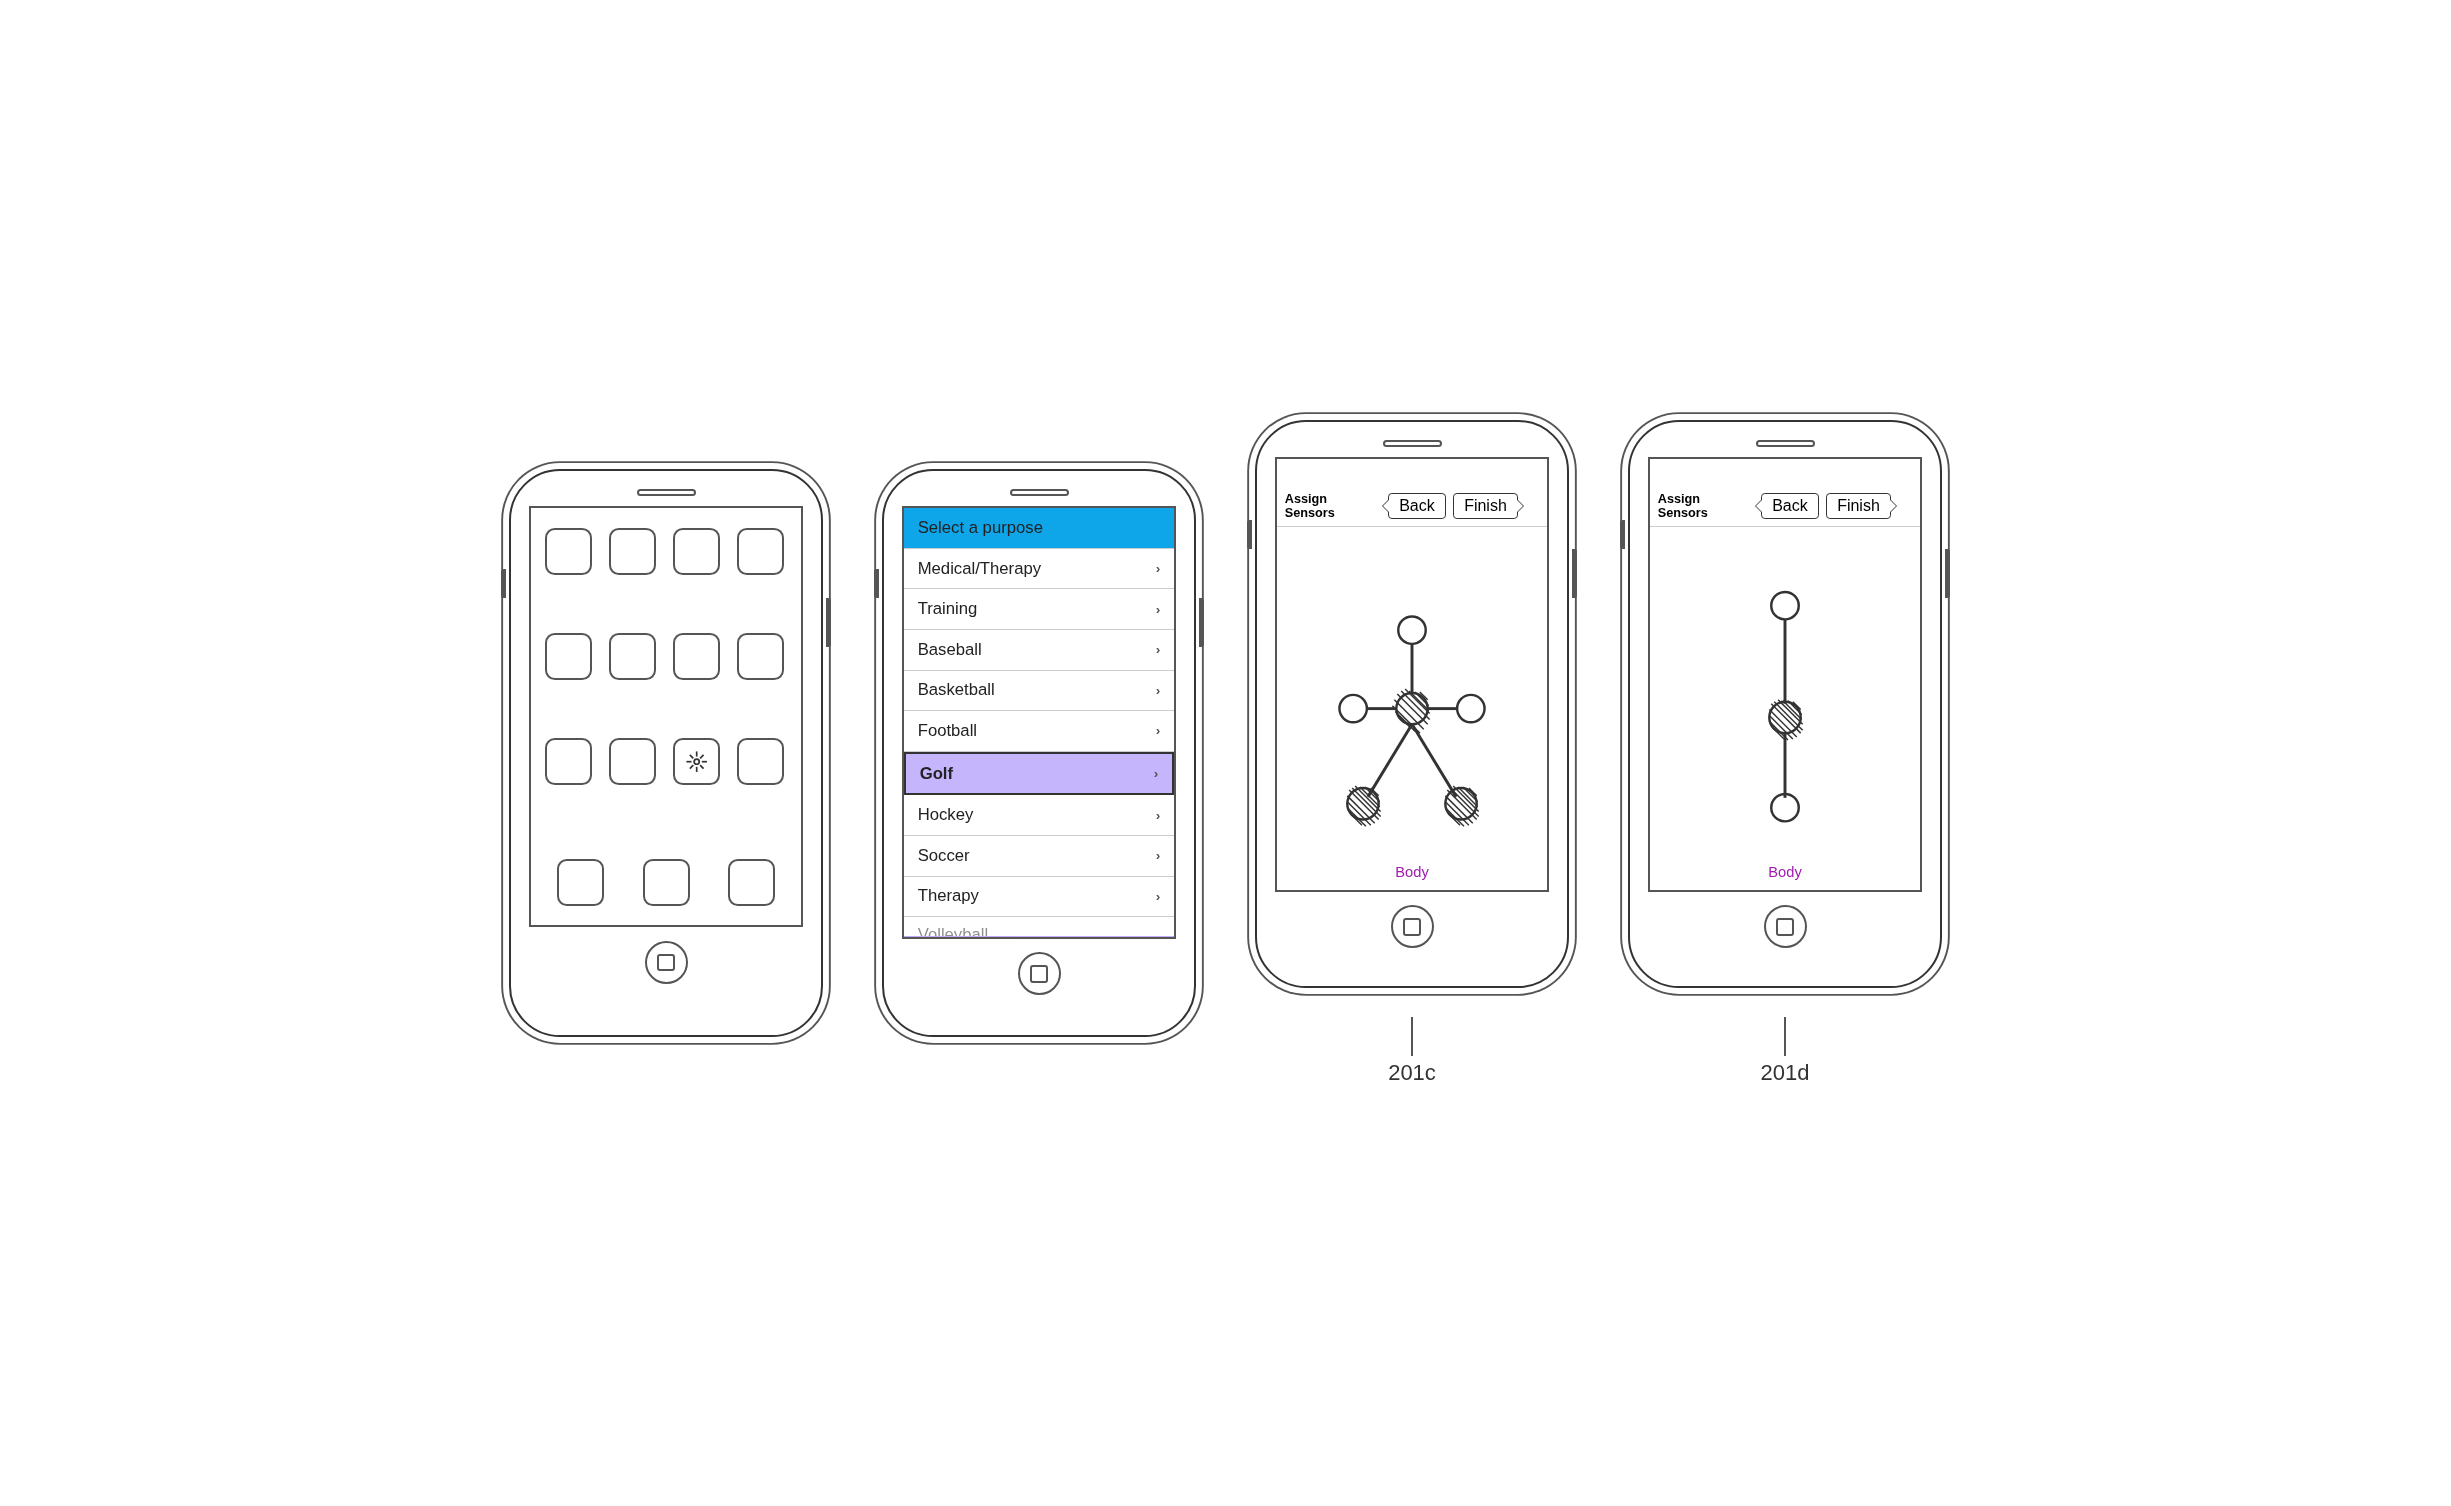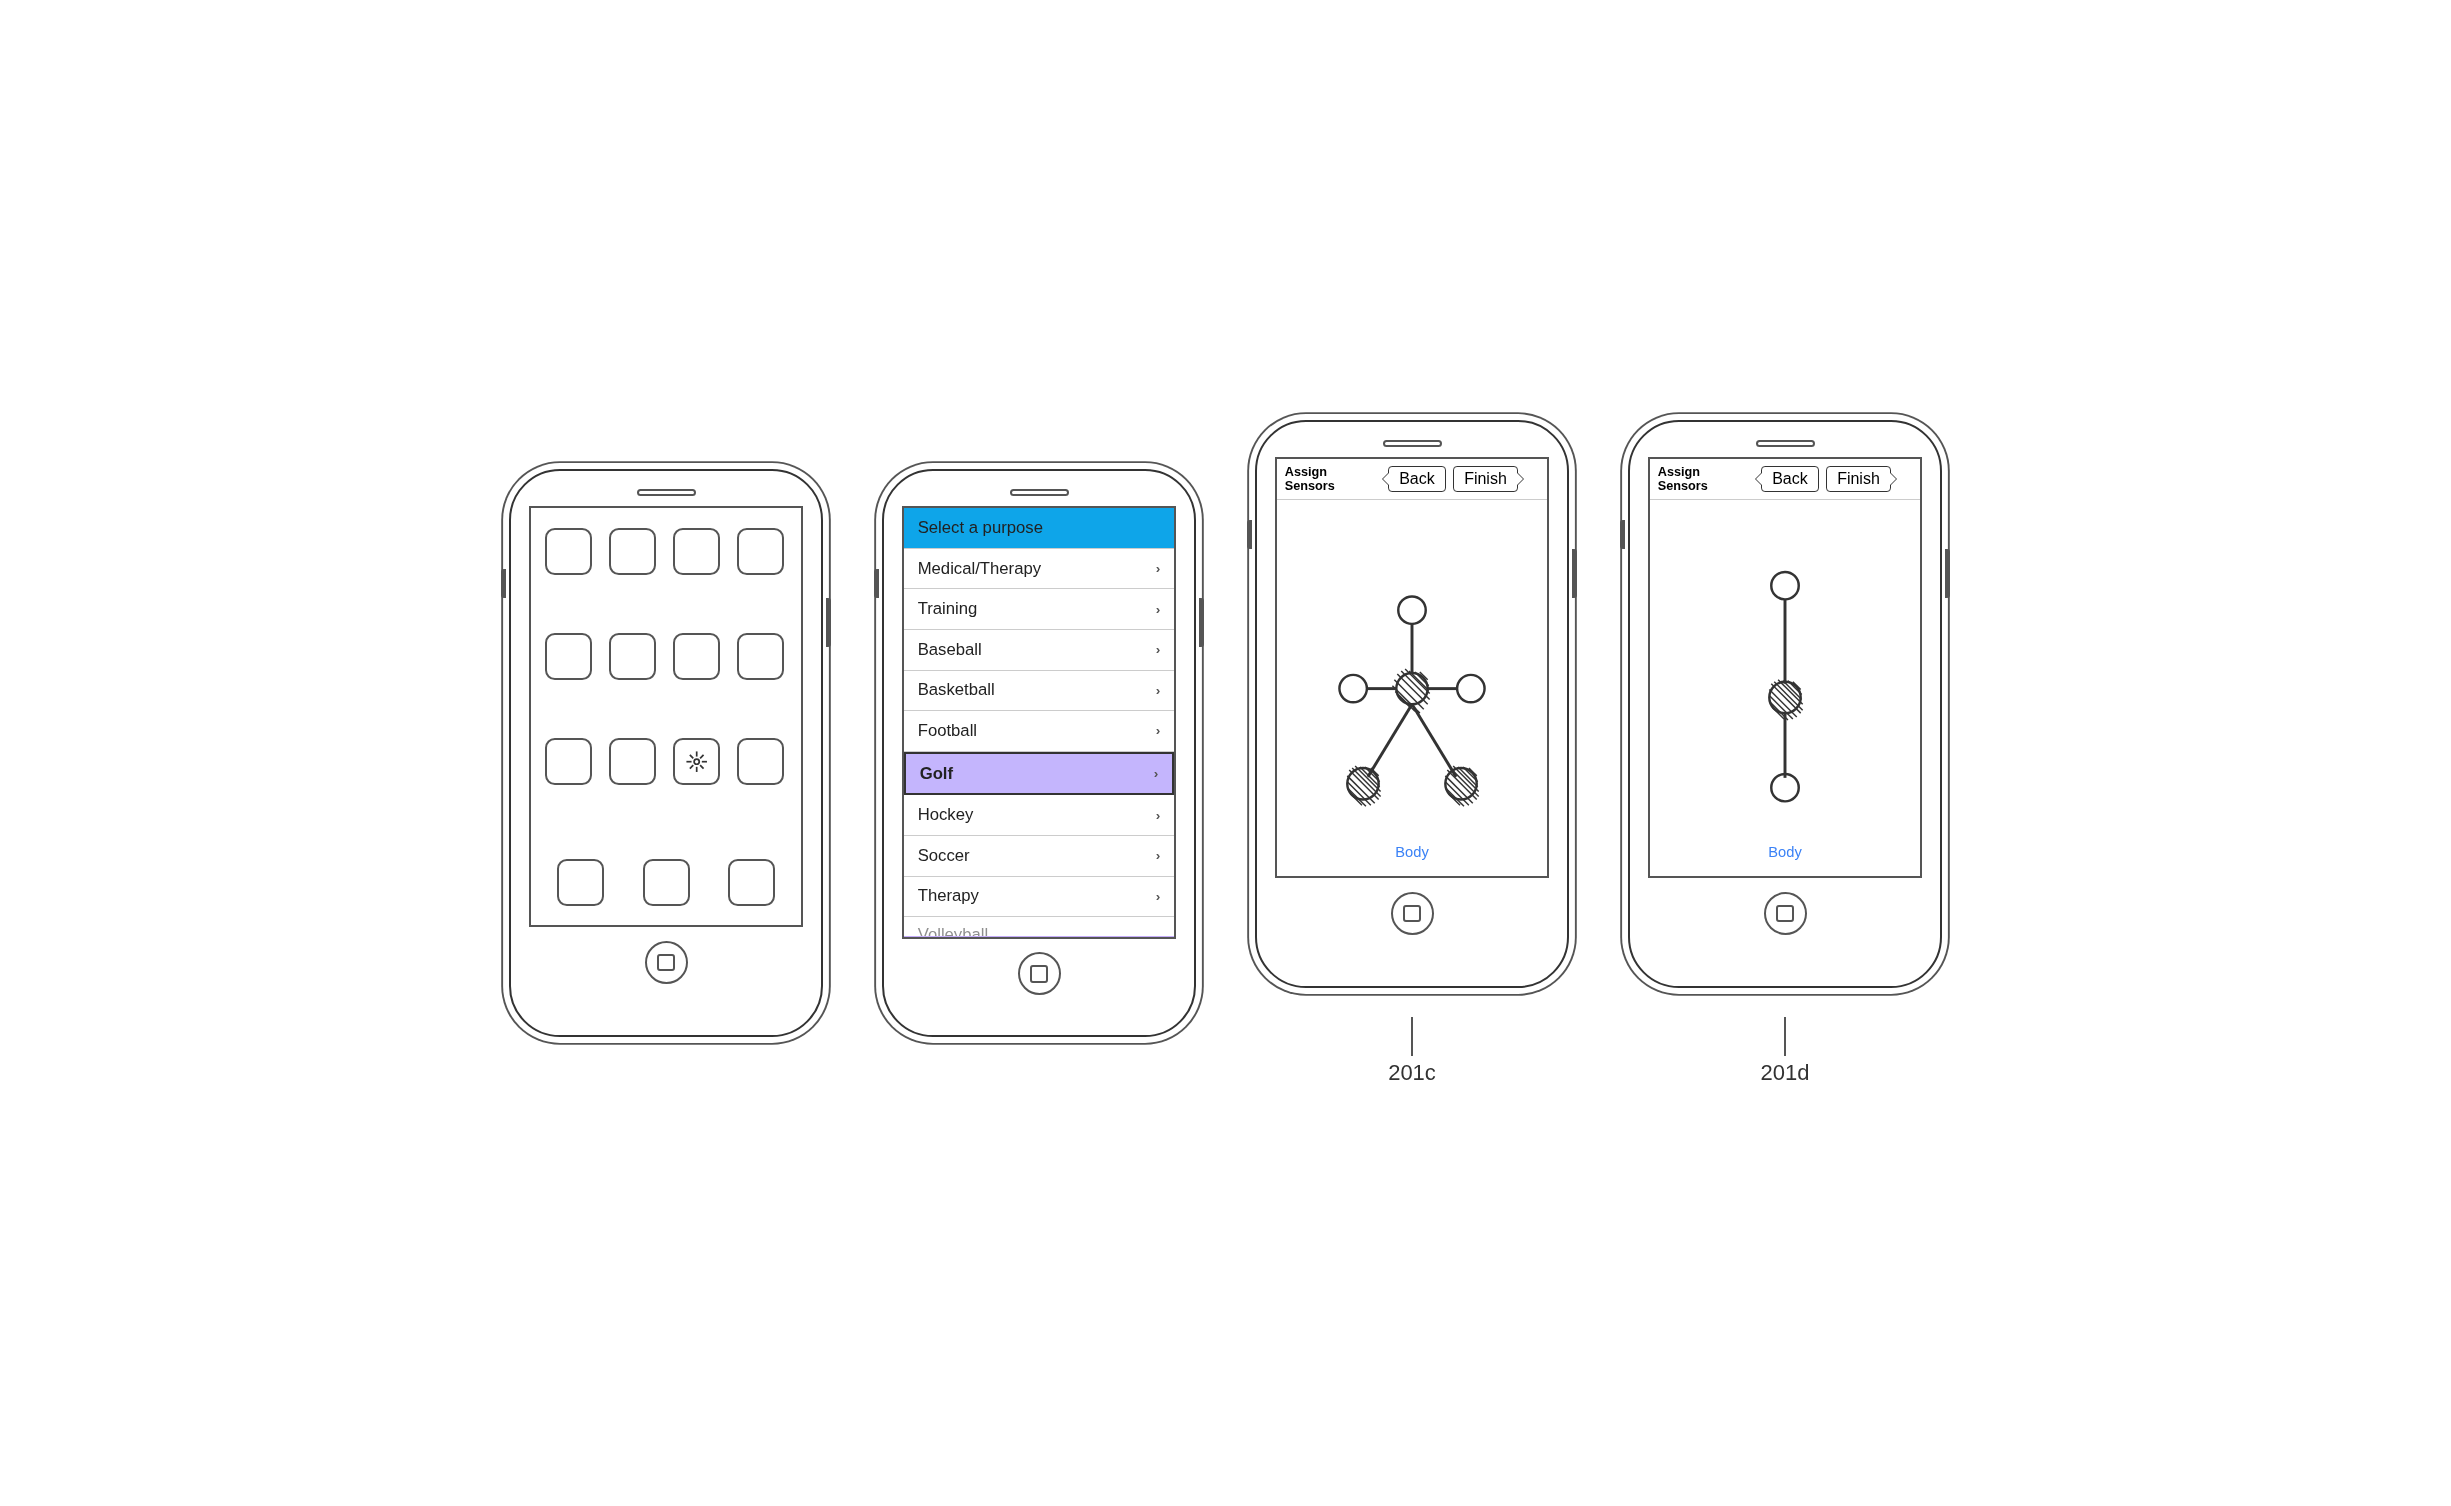--- a/index.html
+++ b/index.html
@@ -178,20 +178,21 @@
       height: 19.6px;
     }
 
     
     .assign-header {
       display: flex;
       align-items: center;
       padding: 5.9px 7.8px;
       border-bottom: 1px solid #ccc;
       gap: 5.9px;
+      margin-top: 27px;
     }
     .assign-title {
       font-size: 12.7px;
       font-weight: bold;
       flex: 1;
     }
     .assign-btn {
       border: 1.5px solid #333;
       border-radius: 3.9px;
       padding: 2.9px 9.8px;
@@ -242,21 +243,21 @@
     .sensor-canvas {
       flex: 1;
       display: flex;
       flex-direction: column;
       align-items: center;
       justify-content: center;
       padding: 9.8px;
     }
     .body-label {
       font-size: 14.7px;
-      color: #3b82f6;
+      color: #a21caf;
       margin-top: 23px;
     }
 
     
     .phone-label {
       margin-top: 29px;
       font-size: 22px;
       color: #333;
       display: flex;
       flex-direction: column;

